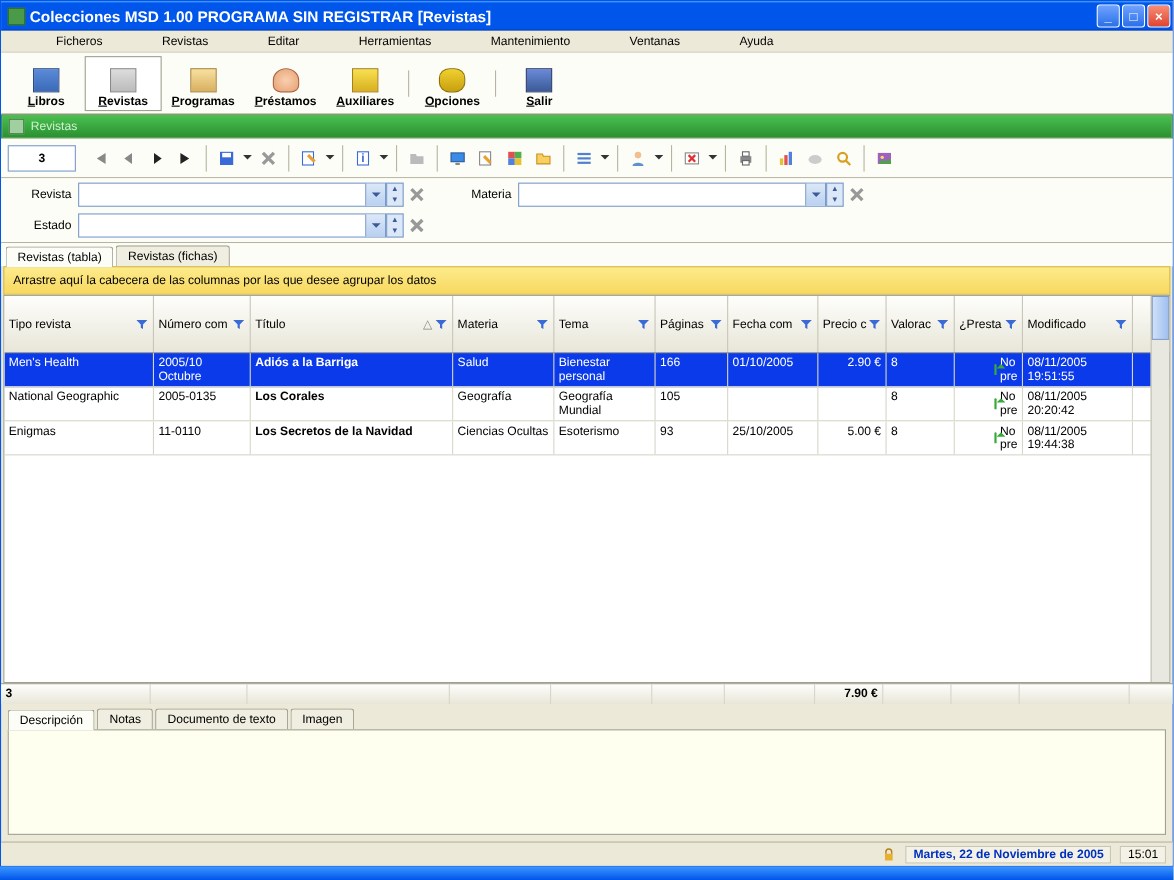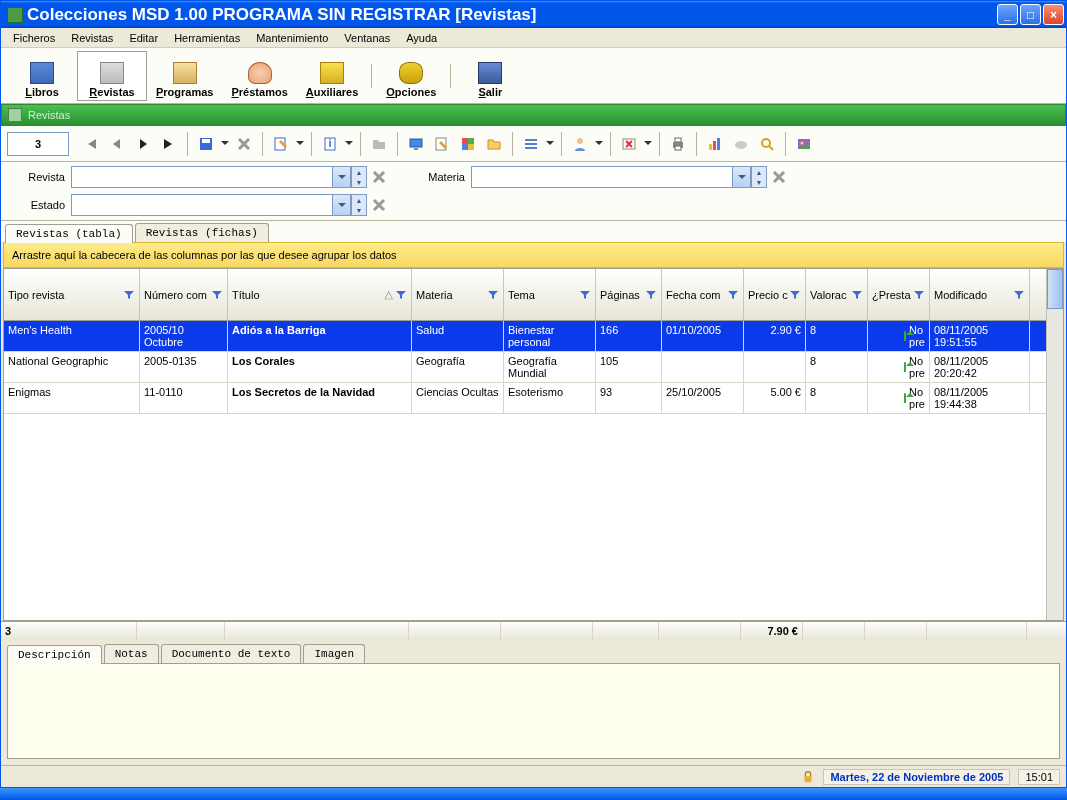--- a/index.html
+++ b/index.html
@@ -1,26 +1,26 @@
 <!DOCTYPE html>
 <html><head>
 <meta charset="utf-8">
 <style>
 * { box-sizing: border-box; margin: 0; padding: 0; font-family: Tahoma, Arial, sans-serif; font-size: 11px; }
 body { background: #ece9d8; width: 1067px; height: 800px; overflow: hidden; }
 .window { width: 1067px; height: 788px; display: flex; flex-direction: column; border: 1px solid #0055ea; }
 .titlebar { background: linear-gradient(to bottom, #3a95ff 0%, #0055ea 8%, #0055ea 92%, #003db7 100%); height: 27px; display: flex; align-items: center; padding: 0 2px 0 6px; }
 .titlebar-icon { width: 16px; height: 16px; background: #4a9a4a; border: 1px solid #2a6a2a; margin-right: 4px; }
-.titlebar-text { color: #fff; font-weight: bold; flex: 1; font-size: 17px; }
+.titlebar-text { color: #fff; font-weight: bold; flex: 1; font-size: 14px; }
 .winbtns { display: flex; gap: 2px; }
 .winbtn { width: 21px; height: 21px; border: 1px solid #fff; border-radius: 3px; display: flex; align-items: center; justify-content: center; font-weight: bold; color: #fff; font-size: 12px; }
 .winbtn.min, .winbtn.max { background: linear-gradient(to bottom, #6fa3ff, #2b70e8); }
 .winbtn.close { background: linear-gradient(to bottom, #f88e74, #e04330); }
 .menubar { background: #ece9d8; height: 20px; display: flex; align-items: center; padding: 0 4px; border-bottom: 1px solid #d0cdb8; }
-.menuitem { padding: 2px 8px; cursor: default; }
+.menuitem { padding: 2px 8px; cursor: default; margin-left: 38px; }
 .toolbar-main { background: #fdfdf8; height: 56px; display: flex; align-items: center; padding: 2px 6px; border-bottom: 1px solid #b6b49f; }
 .tbtn { display: flex; flex-direction: column; align-items: center; justify-content: flex-end; padding: 2px 8px; height: 50px; min-width: 70px; border: 1px solid transparent; cursor: pointer; }
 .tbtn.active { border: 1px solid #a0a090; background: #fff; }
 .tbtn-icon { width: 24px; height: 22px; margin-bottom: 2px; }
 .tbtn-label { font-weight: bold; }
 .tbtn-label .u { text-decoration: underline; }
 .icon-book { background: linear-gradient(#5a8ad8,#3a6ab8); border: 1px solid #2a4a88; }
 .icon-news { background: linear-gradient(#ddd,#bbb); border: 1px solid #888; }
 .icon-prog { background: linear-gradient(#f8e0a0,#d8b060); border: 1px solid #a88030; }
 .icon-prest { background: radial-gradient(#f8d0b0,#e8a070); border: 1px solid #a86040; border-radius: 50% 50% 30% 30%; }
@@ -40,21 +40,21 @@
 .filterrow { display: flex; align-items: center; }
 .filterlabel { width: 62px; text-align: right; padding-right: 6px; }
 .combo { width: 280px; height: 22px; border: 1px solid #7a9ac8; background: #fff; display: flex; align-items: center; }
 .combo-arrow { width: 18px; height: 100%; background: linear-gradient(#dce8f8,#b8d0f0); border-left: 1px solid #7a9ac8; display: flex; align-items: center; justify-content: center; }
 .combo-arrow::after { content: ''; border: 4px solid transparent; border-top-color: #3a5a98; margin-top: 3px; }
 .spinner { width: 16px; height: 22px; border: 1px solid #7a9ac8; display: flex; flex-direction: column; background: #dce8f8; }
 .spinner div { flex: 1; display: flex; align-items: center; justify-content: center; font-size: 7px; color: #3a5a98; }
 .x-icon { width: 20px; height: 20px; margin-left: 2px; display: flex; align-items: center; justify-content: center; }
 .x-icon svg { width: 16px; height: 16px; }
 .tabs { display: flex; padding: 2px 4px 0; background: #fdfdf8; }
-.tab { padding: 3px 10px; border: 1px solid #a0a090; background: #f0eee0; border-bottom: none; margin-right: 2px; cursor: pointer; border-radius: 3px 3px 0 0; font-family: Liberation Mono, monospace; }
+.tab { padding: 3px 10px; border: 1px solid #a0a090; background: #f0eee0; border-bottom: none; margin-right: 2px; cursor: pointer; border-radius: 3px 3px 0 0; }
 .tab.active { background: #fdfdf8; position: relative; top: 1px; }
 .grouphint { background: linear-gradient(#fdeb8b,#f8d860); padding: 6px 8px; border: 1px solid #d8b830; margin: 0 2px; }
 .grid-wrap { flex: 1; display: flex; flex-direction: column; margin: 0 2px; border: 1px solid #a0a090; background: #fff; position: relative; overflow: hidden; }
 .grid-scroll { position: absolute; right: 0; top: 0; width: 17px; height: 100%; background: #e8e8e0; border-left: 1px solid #c0c0b0; }
 .grid-scroll .thumb { width: 100%; height: 40px; background: linear-gradient(to right, #d0e0f8,#a0c0f0); border: 1px solid #7a9ac8; }
 .gridhead { display: flex; background: linear-gradient(#fefefc,#e8e6d8); border-bottom: 1px solid #a0a090; }
 .gh { border-right: 1px solid #c8c6b8; padding: 19px 4px; display: flex; align-items: center; justify-content: space-between; overflow: hidden; white-space: nowrap; text-align: right; }
 .gh .srt { display: flex; align-items: center; gap: 2px; }
 .filterglyph { width: 12px; height: 10px; }
 .gridbody { flex: 1; overflow: hidden; }

